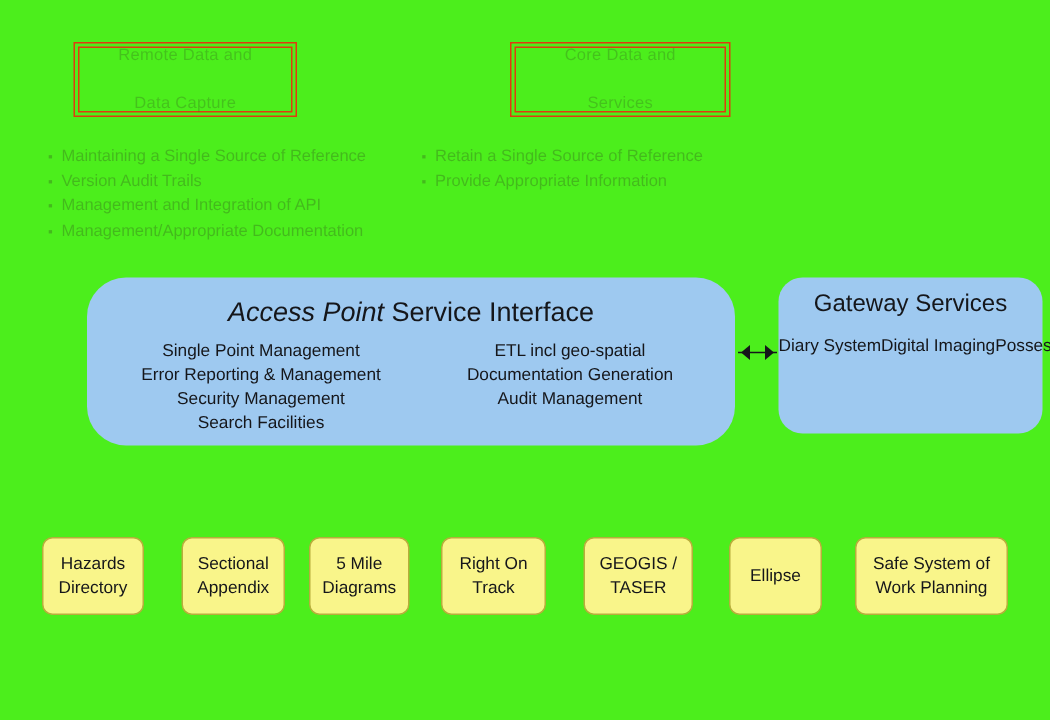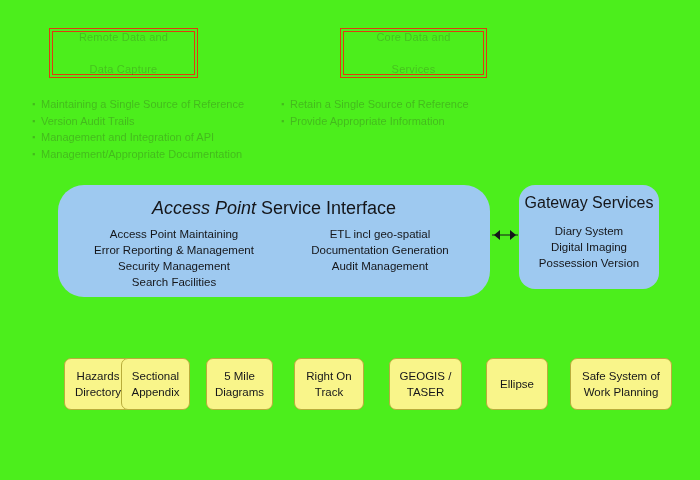--- a/index.html
+++ b/index.html
@@ -86,21 +86,21 @@
   #access-point-panel {
     left: 58px;
     top: 185px;
     width: 432px;
     height: 112px;
     border-radius: 26px;
   }
   #gateway-panel {
     left: 519px;
     top: 185px;
-    width: 140px;
+    width: 176px;
     height: 104px;
     border-radius: 16px;
   }
 
   .ap-title {
     text-align: center;
     font-size: 18px;
     color: #15161a;
     margin-top: 12px;
     line-height: 22px;
@@ -131,21 +131,21 @@
   .gw-title {
     text-align: center;
     font-size: 16px;
     color: #15161a;
     margin-top: 8px;
     line-height: 20px;
   }
   .gw-list {
     margin-top: 10px;
     display: flex;
-    flex-direction: column;
+    flex-direction: row;
     align-items: center;
   }
   .gw-item {
     font-size: 11.5px;
     line-height: 16px;
     color: #15161a;
     white-space: nowrap;
   }
 
   
@@ -206,21 +206,21 @@
   </ul>
 
   <div class="blue-panel" id="access-point-panel">
 
     <div class="ap-title">
       <span class="em">Access Point</span><span> Service Interface</span>
     </div>
 
     <div class="ap-columns">
       <div class="ap-col ap-col-left">
-        <div class="ap-item">Access Point Maintaining</div>
+        <div class="ap-item">Single Point Management</div>
         <div class="ap-item">Error Reporting &amp; Management</div>
         <div class="ap-item">Security Management</div>
         <div class="ap-item">Search Facilities</div>
       </div>
       <div class="ap-col ap-col-right">
         <div class="ap-item">ETL incl geo-spatial</div>
         <div class="ap-item">Documentation Generation</div>
         <div class="ap-item">Audit Management</div>
       </div>
     </div>
@@ -234,21 +234,21 @@
 
   <div class="blue-panel" id="gateway-panel">
     <div class="gw-title">Gateway Services</div>
     <div class="gw-list">
       <div class="gw-item">Diary System</div>
       <div class="gw-item">Digital Imaging</div>
       <div class="gw-item">Possession Version</div>
     </div>
   </div>
 
-  <div class="yellow-box" style="left:28px;  width:68px;margin-left:36px;">
+  <div class="yellow-box" style="left:28px;  width:68px;">
     <div class="yb-line">Hazards</div>
     <div class="yb-line">Directory</div>
   </div>
 
   <div class="yellow-box" style="left:121px; width:69px;">
     <div class="yb-line">Sectional</div>
     <div class="yb-line">Appendix</div>
   </div>
 
   <div class="yellow-box" style="left:206px; width:67px;">

